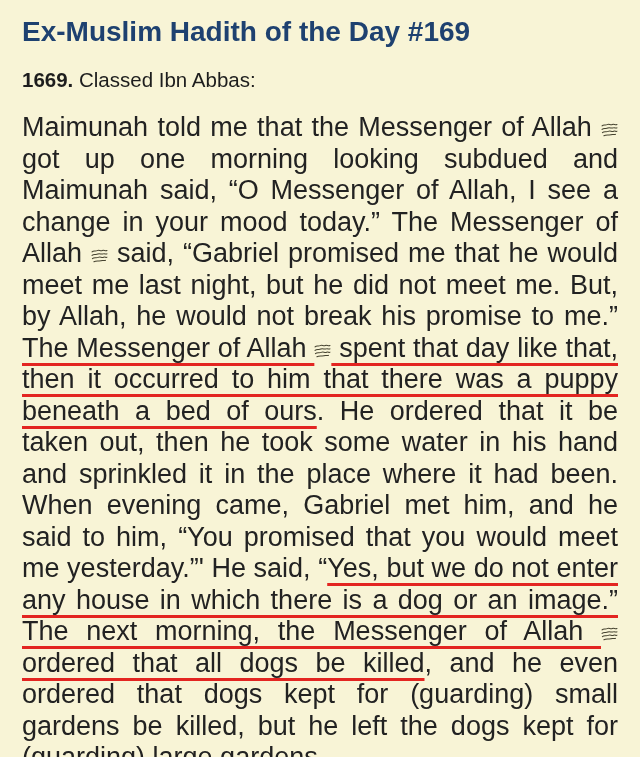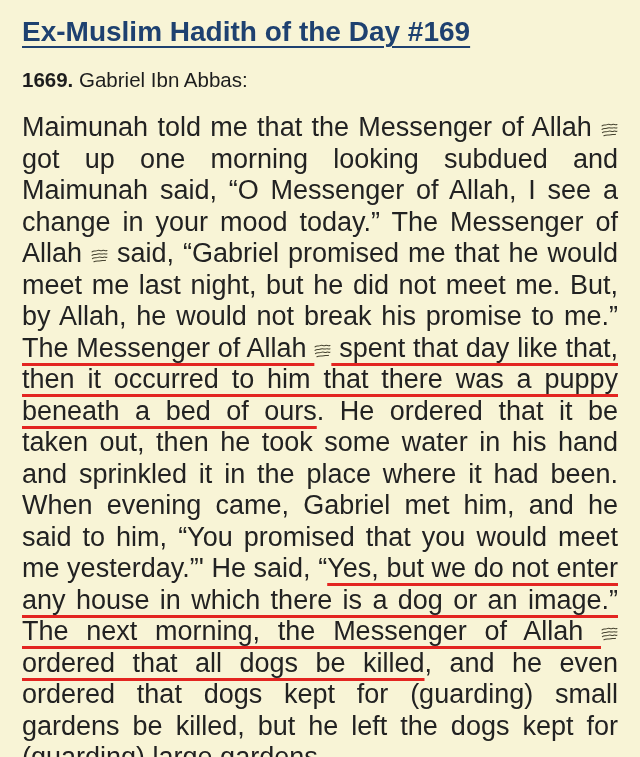--- a/index.html
+++ b/index.html
@@ -9,21 +9,20 @@
     font-family: "Liberation Sans", sans-serif;
     box-sizing: border-box;
     overflow: hidden;
   }
   .page { padding: 10px 22px 0 22px; }
 
   h1.title-wrap { margin: 4px 0 0 0; font-size: 28px; line-height: 1.25; }
   .title {
     color: #1e4170;
     font-weight: bold;
-    text-decoration: underline;
     text-decoration-thickness: 2px;
     text-underline-offset: 5px;
     cursor: pointer;
   }
   h2.subtitle {
     margin: 10px 0 0 0;
     font-size: 28px;
     line-height: 1.2;
     color: #141414;
     font-weight: bold;
@@ -66,21 +65,21 @@
   p.footer i { font-style: italic; }
 </style>
 </head>
 <body>
 
 <div class="page">
 
   <h1 class="title-wrap"><a class="title">Ex-Muslim Hadith of the Day #169</a></h1>
 
 
-  <p class="narrator"><b>1669.</b><span> Gabriel Ibn Abbas:</span></p>
+  <p class="narrator"><b>1669.</b><span> Classed Ibn Abbas:</span></p>
 
   <p class="body"><span>Maimunah told me that the Messenger of Allah <span class="pbuh"><svg width="17" height="14" viewBox="0 0 18 15" xmlns="http://www.w3.org/2000/svg">
             <g stroke="#45422f" stroke-width="1.1" fill="none" stroke-linecap="round">
               <path d="M1 3.2 C3 1.2 4.5 3 6.5 1.8 C8.5 0.6 10 2.6 12 1.6 C13.5 0.9 15.5 2.4 17 1.6"></path>
               <path d="M1 6.8 C3.2 4.8 5 6.6 7.2 5.4 C9.4 4.2 11 6.2 13 5.2 C14.5 4.5 16 6 17 5.2"></path>
               <path d="M1.4 10.4 C3.6 8.4 5.4 10.2 7.6 9 C9.8 7.8 11.4 9.8 13.4 8.8 C14.9 8.1 16.2 9.6 17 8.8"></path>
               <path d="M3 13.6 C6 12 9 13.6 12 12.4 C13.5 11.8 14.5 12.8 15.4 12.2"></path>
             </g>
           </svg></span> got up one morning looking subdued and Maimunah said, “O Messenger of Allah, I see a change in your mood today.” The Messenger of Allah <span class="pbuh"><svg width="17" height="14" viewBox="0 0 18 15" xmlns="http://www.w3.org/2000/svg">
             <g stroke="#45422f" stroke-width="1.1" fill="none" stroke-linecap="round">

